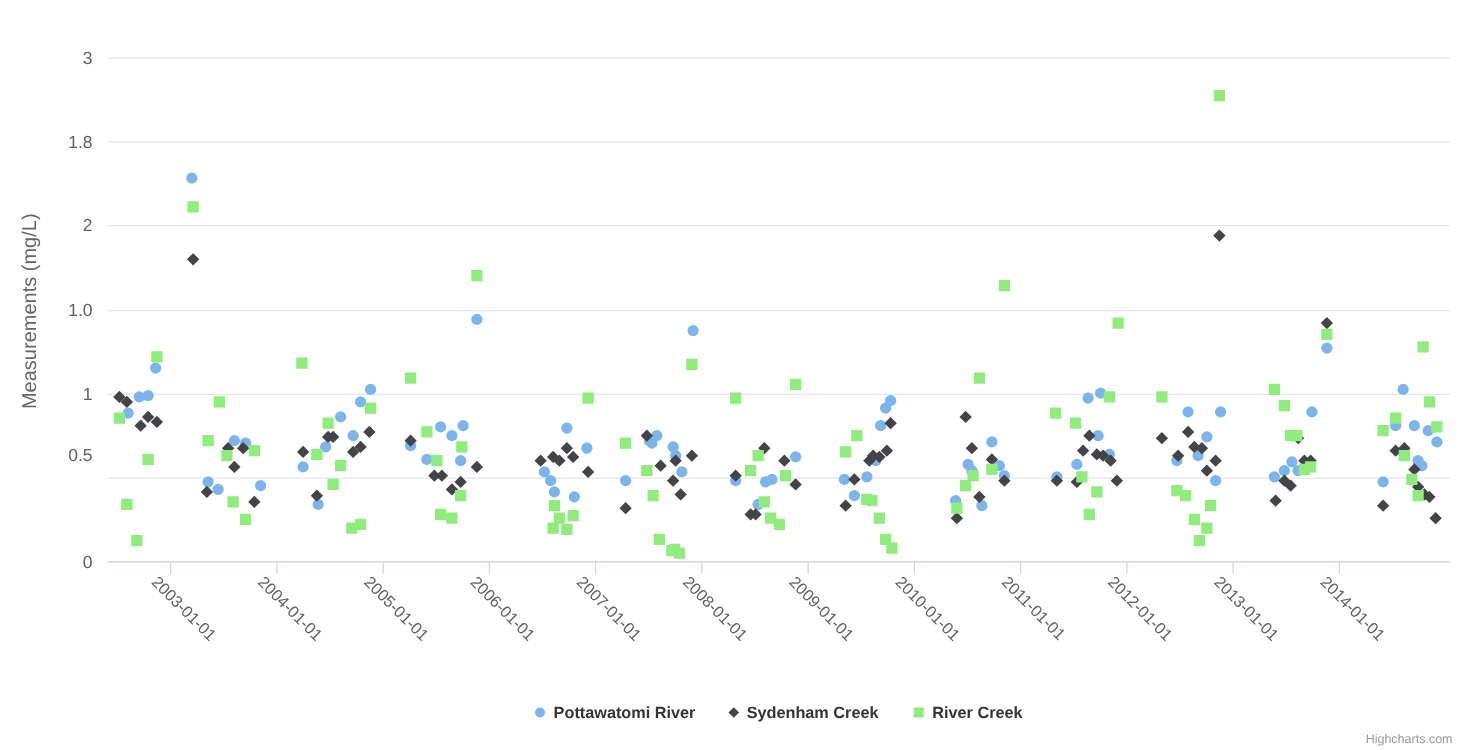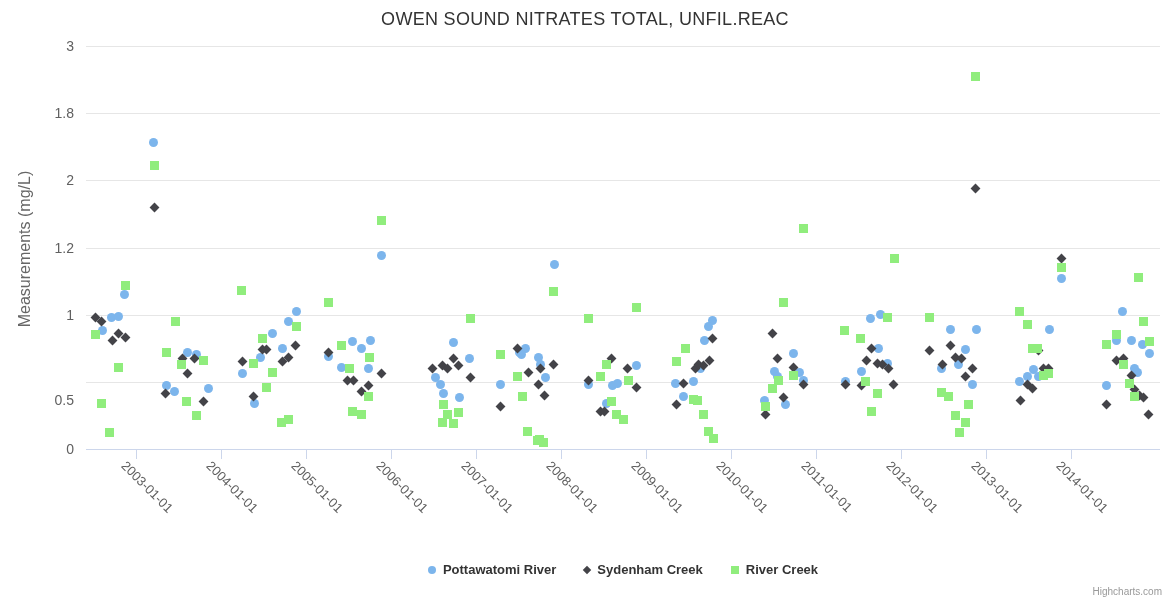--- a/index.html
+++ b/index.html
@@ -39,31 +39,30 @@
   .legend-item .lm.diamond{width:6px;height:6px;transform:rotate(45deg);display:inline-block;}
   .legend-item .ltext{font-size:13px;font-weight:bold;color:#333333;}
   .credits{
     position:absolute;right:8px;top:586px;font-size:10px;color:#999999;
   }
 </style>
 </head>
 <body>
 
 <div id="chart">
-  <div class="chart-title">OWEN SOUND NITRATES TOTAL, UNFIL.REAC</div>
   <div class="y-axis-title">Measurements (mg/L)</div>
   <div id="plot">
       <div class="grid-line" style="left: 86px; width: 1074px; top: 449px;"></div>
       <div class="y-axis-label" style="left: 34px; top: 441px;">0</div>
       <div class="grid-line" style="left: 86px; width: 1074px; top: 382px;"></div>
-      <div class="y-axis-label" style="left: 34px; top: 392px;">0.5</div>
+      <div class="y-axis-label" style="left: 34px; top: 356px;">0.5</div>
       <div class="grid-line" style="left: 86px; width: 1074px; top: 315px;"></div>
       <div class="y-axis-label" style="left: 34px; top: 307px;">1</div>
       <div class="grid-line" style="left: 86px; width: 1074px; top: 248px;"></div>
-      <div class="y-axis-label" style="left: 34px; top: 240px;">1.2</div>
+      <div class="y-axis-label" style="left: 34px; top: 240px;">1.0</div>
       <div class="grid-line" style="left: 86px; width: 1074px; top: 180px;"></div>
       <div class="y-axis-label" style="left: 34px; top: 172px;">2</div>
       <div class="grid-line" style="left: 86px; width: 1074px; top: 113px;"></div>
       <div class="y-axis-label" style="left: 34px; top: 105px;">1.8</div>
       <div class="grid-line" style="left: 86px; width: 1074px; top: 46px;"></div>
       <div class="y-axis-label" style="left: 34px; top: 38px;">3</div>
       <div class="x-axis-line" style="left: 86px; width: 1074px; top: 449px;"></div>
       <div class="x-axis-tick" style="left: 136px; top: 449px;"></div>
       <div class="x-axis-label" style="left: 129px; top: 458px;">2003-01-01</div>
       <div class="x-axis-tick" style="left: 221px; top: 449px;"></div>

